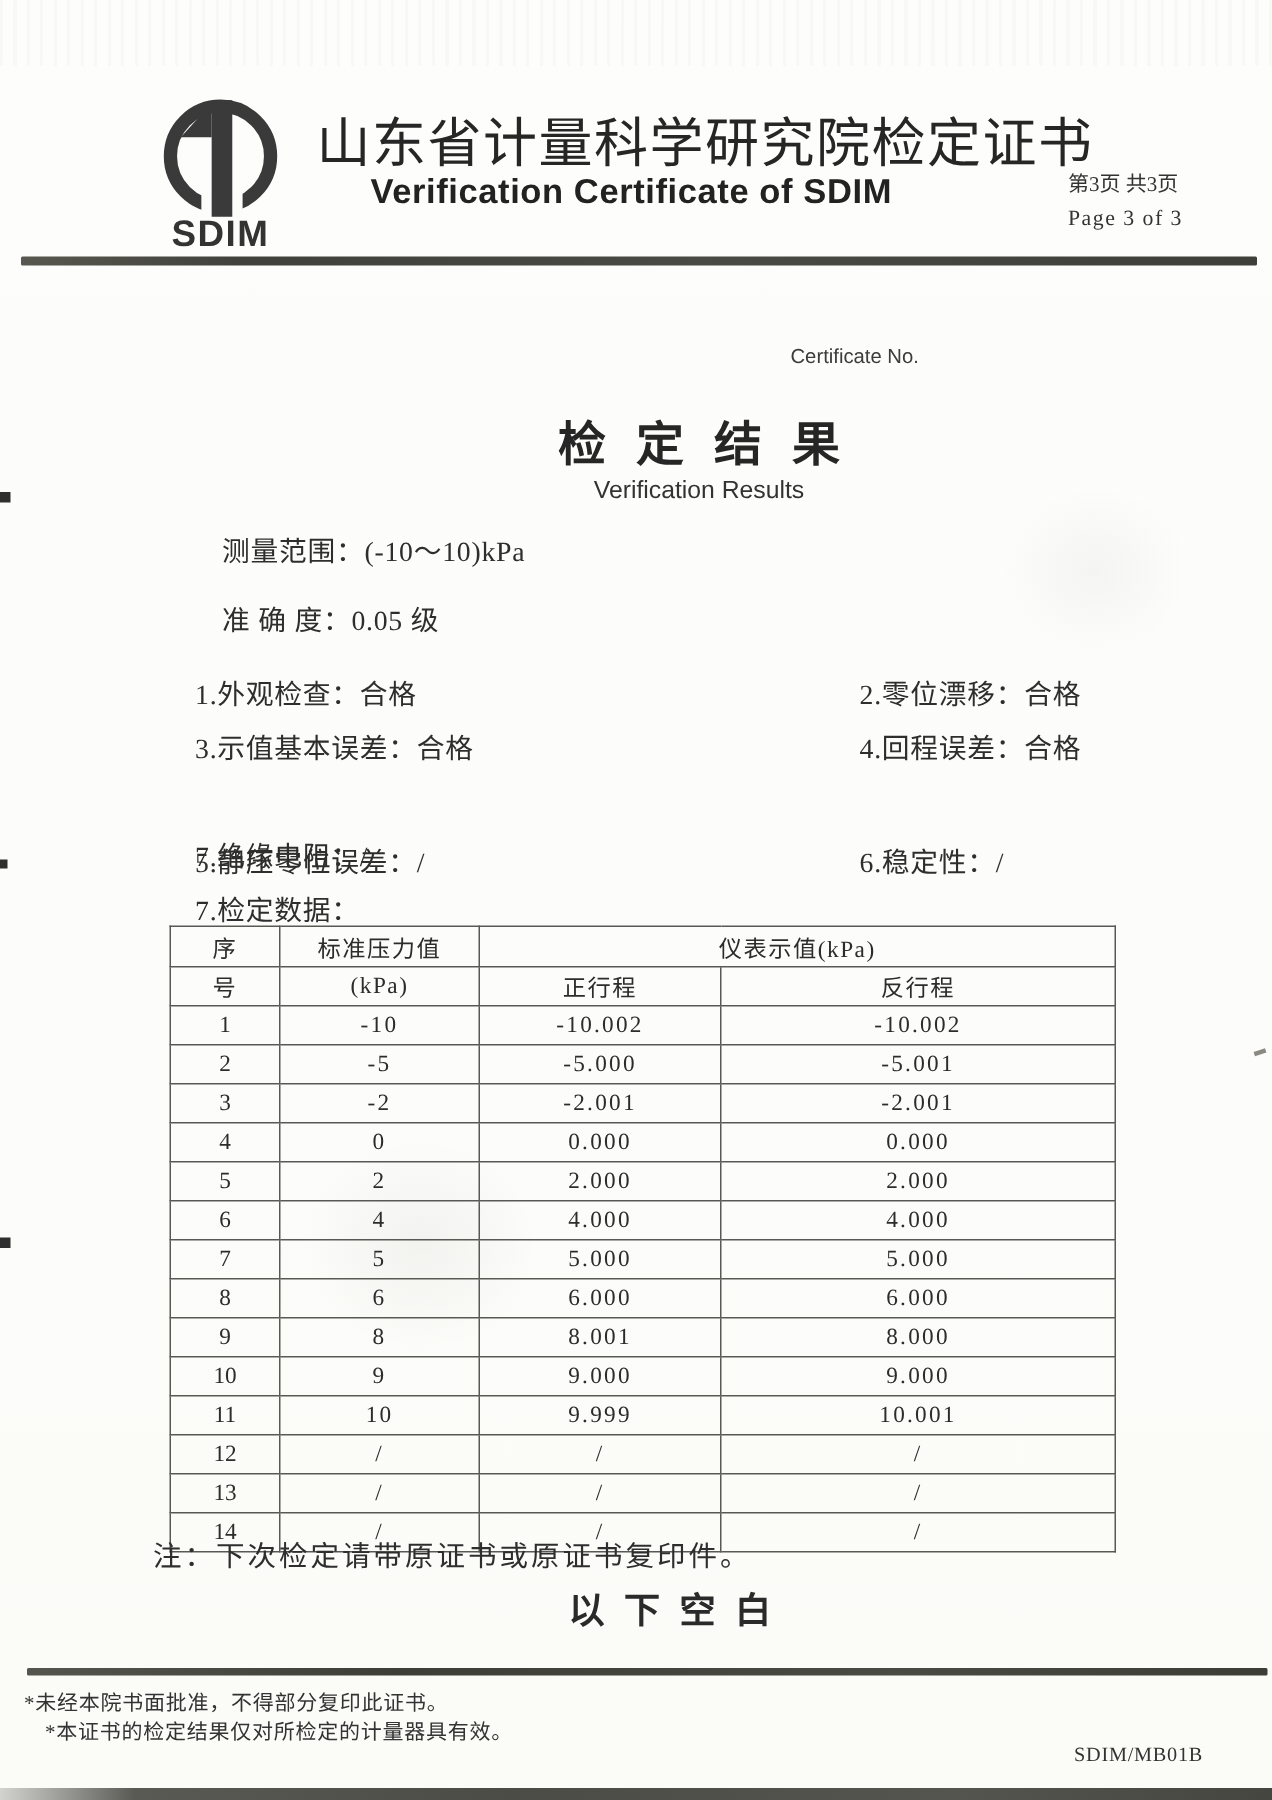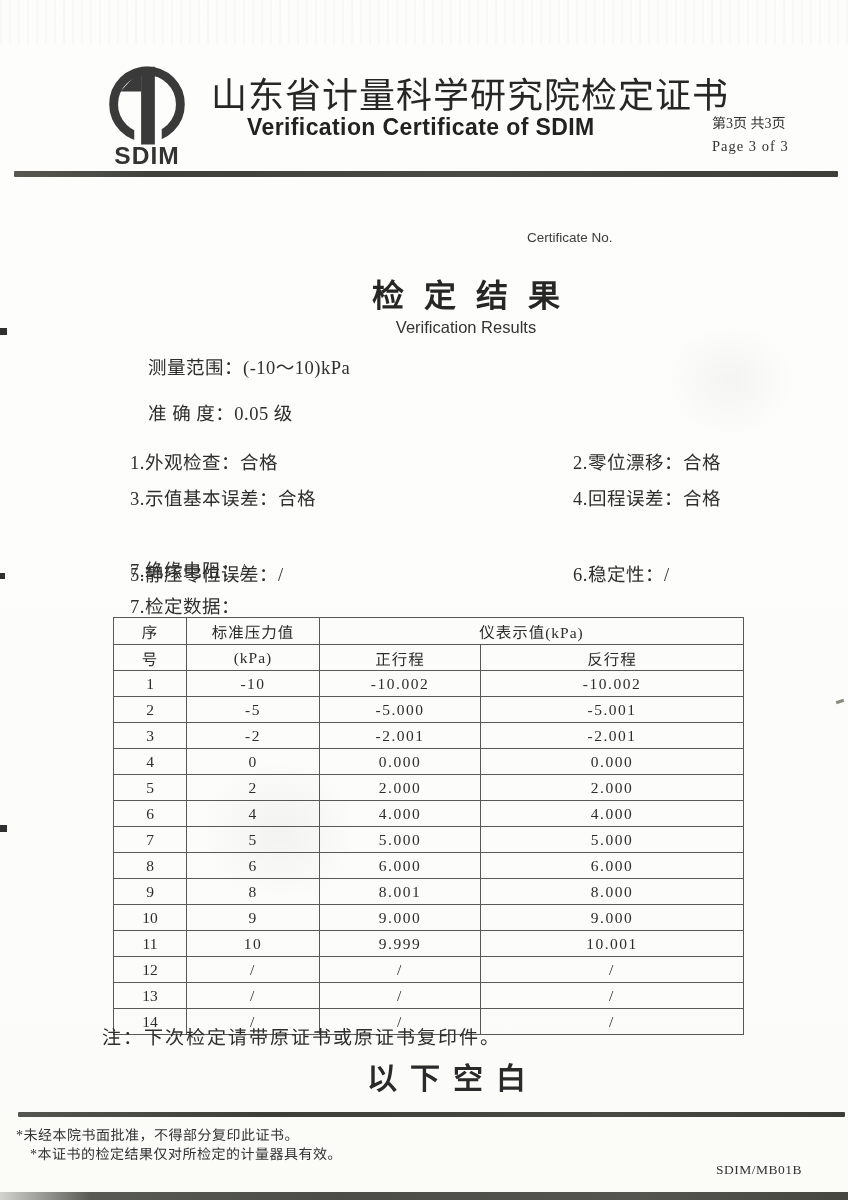--- a/index.html
+++ b/index.html
@@ -63,21 +63,21 @@
     font-size:15.5px; padding:0; color:#2c2c2c; }
   .vtable { border:1.5px solid #4c4c48; }
   .vtable .hzh { font-size:15.5px; letter-spacing:1px; }
   .vtable td.num { letter-spacing:1.5px; }
   .c0 { width:72px; } .c1 { width:132px; } .c2 { width:160px; } .c3 { width:262px; }
   .hrow1 td { height:26px; } .hrow2 td { height:25px; } .drow td { height:25px; }
 
   
   .note { position:absolute; left:102px; top:1022px; font-size:19px; letter-spacing:2px; }
   .blank-below { position:absolute; left:45px; right:0; top:1054px; text-align:center;
-    font-size:30px; font-weight:bold; letter-spacing:13px; text-indent:13px; color:#2a2a2a; }
+    font-size:24px; font-weight:bold; letter-spacing:13px; text-indent:13px; color:#2a2a2a; }
 
   
   .rule-bottom { position:absolute; left:18px; top:1112px; width:827px; height:5px;
     background:linear-gradient(90deg,#55554f, #3e3e39 30%, #4a4a45 70%, #3d3d38);
     border-radius:1px; }
   .foot-line { position:absolute; font-size:14px; letter-spacing:.5px; color:#333; }
   .fl1 { left:16px; top:1124px; }
   .fl2 { left:30px; top:1143px; }
   .form-code { position:absolute; left:716px; top:1162px; font-size:13.5px;
     letter-spacing:.5px; color:#333; }

